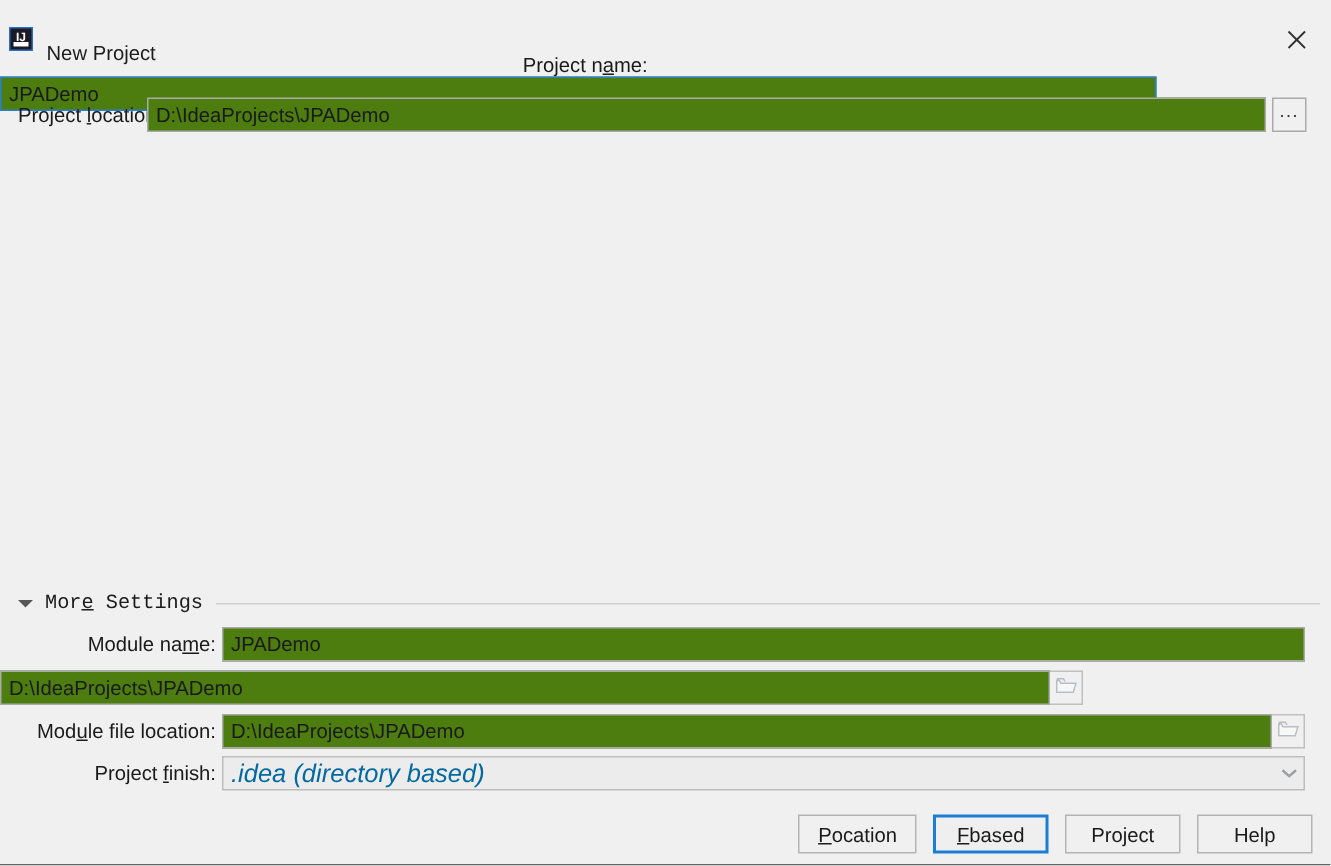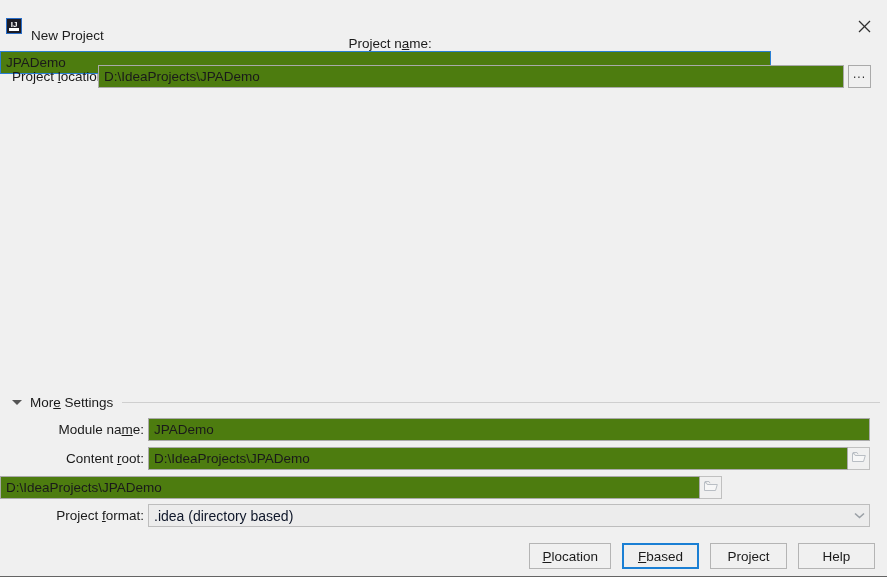--- a/index.html
+++ b/index.html
@@ -162,20 +162,21 @@
     border-right: 5px solid transparent;
     border-top: 5px solid #555555;
     margin-right: 8px;
     flex: 0 0 auto;
   }
   .ms-label {
     font-size: 13.5px;
     color: #1a1a1a;
     white-space: nowrap;
     flex: 0 0 auto;
+    font-family: Liberation Mono, monospace;
   }
   .ms-line {
     flex: 1 1 auto;
     height: 1px;
     background: #cfcfcf;
     margin-left: 9px;
   }
 
   
   .set-row {
@@ -218,26 +219,27 @@
     height: 23px;
     background: #ececec;
     border: 1px solid #bdbdbd;
     box-sizing: border-box;
     display: flex;
     align-items: center;
     cursor: pointer;
     position: relative;
   }
   .combo .combo-text {
-    font-size: 14px;
-    color: #0f172a;
+    font-size: 17px;
+    color: #0369a1;
     padding-left: 5px;
     flex: 1 1 auto;
     white-space: nowrap;
     overflow: hidden;
+    font-style: italic;
   }
   .combo .combo-arrow {
     width: 20px;
     display: flex;
     align-items: center;
     justify-content: center;
     flex: 0 0 auto;
   }
 
   
@@ -315,61 +317,61 @@
     <span class="ms-label"><span>Mor</span><u>e</u><span> Settings</span></span>
     <span class="ms-line"></span>
   </div>
 
   <div class="set-row row-module">
     <div class="lbl lbl-set"><span>Module na</span><u>m</u><span>e:</span></div>
     <input class="txt" id="module-name-input" type="text" value="JPADemo" style="">
   </div>
 
   <div class="set-row row-content">
-    <div class="lbl lbl-set"><span>Content </span><u>r</u><span>oot:</span></div>
     <input class="txt" id="content-root-input" type="text" value="D:\IdeaProjects\JPADemo" style="">
     <div class="folder-btn">
       <span>
         <svg width="14" height="12" viewBox="0 0 14 12" aria-hidden="true">
           <path d="M0.5 2.5 L0.5 10.5 L11.5 10.5 L13.3 4.5 L3.2 4.5 L2.2 2.5 Z" fill="#f7f7f7" stroke="#b9bec4" stroke-width="1"></path>
           <path d="M1 3.5 L1 1.5 L5 1.5 L6 3.2" fill="none" stroke="#b9bec4" stroke-width="1"></path>
         </svg>
       </span>
     </div>
   </div>
 
   <div class="set-row row-modfile">
+    <div class="lbl lbl-set"><span>Mod</span><u>u</u><span>le file location:</span></div>
     <input class="txt" id="module-file-input" type="text" value="D:\IdeaProjects\JPADemo" style="">
     <div class="folder-btn">
       <span>
         <svg width="14" height="12" viewBox="0 0 14 12" aria-hidden="true">
           <path d="M0.5 2.5 L0.5 10.5 L11.5 10.5 L13.3 4.5 L3.2 4.5 L2.2 2.5 Z" fill="#f7f7f7" stroke="#b9bec4" stroke-width="1"></path>
           <path d="M1 3.5 L1 1.5 L5 1.5 L6 3.2" fill="none" stroke="#b9bec4" stroke-width="1"></path>
         </svg>
       </span>
     </div>
   </div>
 
   <div class="set-row row-format">
-    <div class="lbl lbl-set"><span>Project </span><u>f</u><span>ormat:</span></div>
+    <div class="lbl lbl-set"><span>Project </span><u>f</u><span>inish:</span></div>
     <div class="combo">
       <span class="combo-text">.idea (directory based)</span>
       <span class="combo-arrow">
         <svg width="11" height="7" viewBox="0 0 11 7" aria-hidden="true">
           <path d="M1 1.5 L5.5 5.5 L10 1.5" fill="none" stroke="#9aa0a6" stroke-width="1.6"></path>
         </svg>
       </span>
     </div>
   </div>
 
   <div class="button-bar">
     <div class="btn">
         <span></span>
         <u>P</u>
-        <span>location</span>
+        <span>ocation</span>
       </div>
     <div class="btn default">
         <span></span>
         <u>F</u>
         <span>based</span>
       </div>
     <div class="btn">
         <span>Project</span>
         <u></u>
         <span></span>

